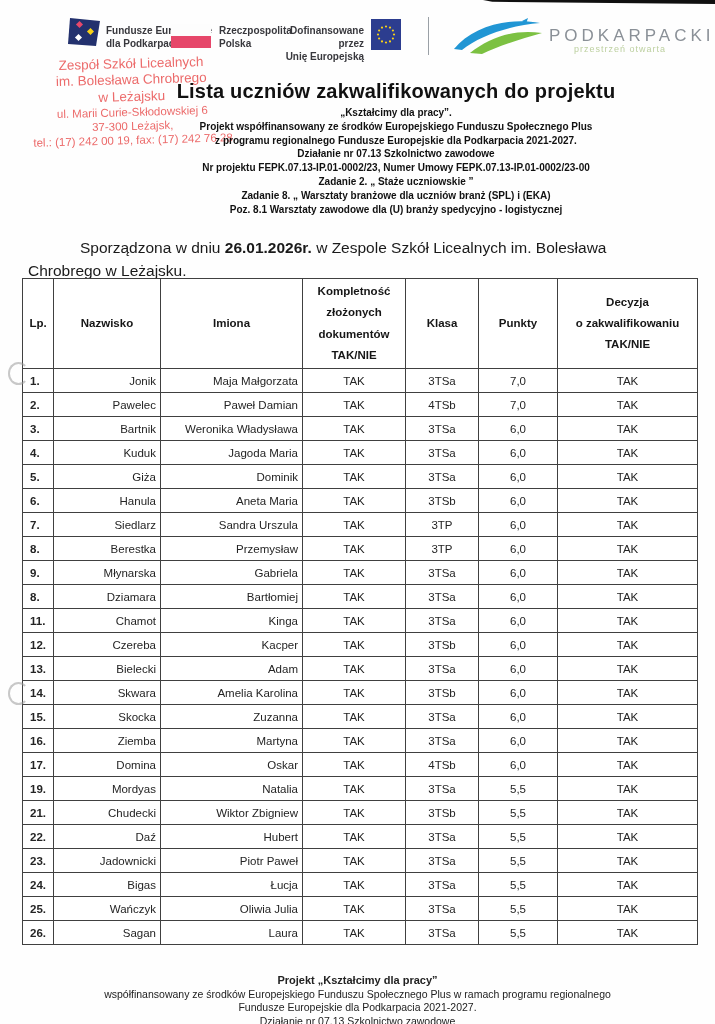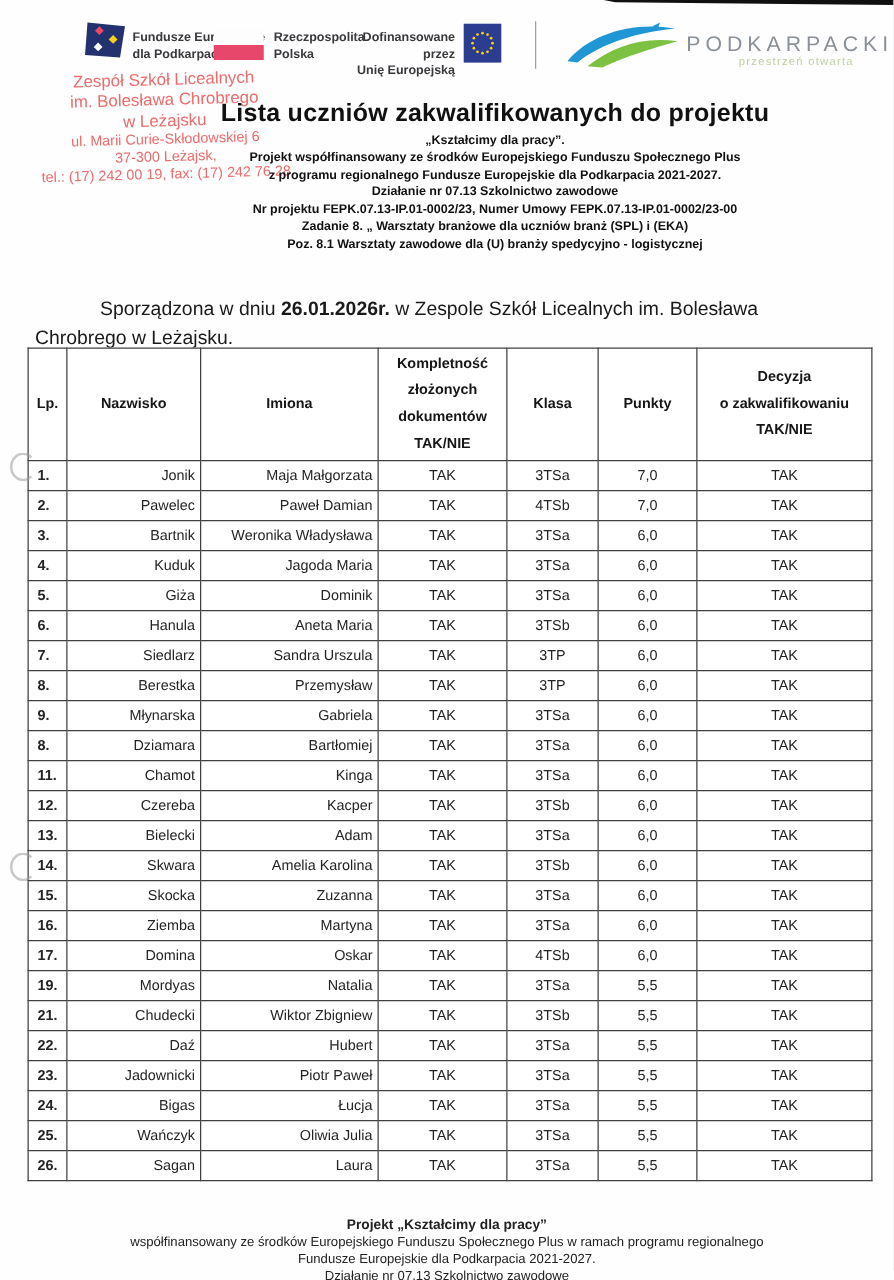--- a/index.html
+++ b/index.html
@@ -12,21 +12,21 @@
   .fe-text{position:absolute;left:106px;top:24px;font-size:10px;font-weight:700;color:#38383d;line-height:1.3;}
   .pl-flag{position:absolute;left:171px;top:24px;width:40px;height:24px;}
   .pl-flag .w{height:12px;background:#fdfdfd;}
   .pl-flag .r{height:12px;background:#e6476a;}
   .pl-text{position:absolute;left:219px;top:24px;font-size:10px;font-weight:700;color:#38383d;line-height:1.3;}
   .eu-text{position:absolute;left:272px;top:24px;width:92px;text-align:right;font-size:10px;font-weight:700;color:#38383d;line-height:1.3;}
   .eu-flag{position:absolute;left:371px;top:19px;width:30px;height:31px;background:#2c3d8f;}
   .hdr-sep{position:absolute;left:428px;top:17px;width:1px;height:38px;background:#9aa0a6;}
   .swoosh{position:absolute;left:452px;top:17px;width:92px;height:40px;}
   .pk-text{position:absolute;left:549px;top:26px;font-size:17px;letter-spacing:4px;color:#8a9097;}
-  .pk-sub{position:absolute;left:591px;top:44px;font-size:9px;letter-spacing:1px;color:#bdd0a0;}
+  .pk-sub{position:absolute;left:574px;top:44px;font-size:9px;letter-spacing:1px;color:#bdd0a0;}
 
   
   .scan-top{position:absolute;top:0;right:0;width:232px;height:4px;background:#101010;
             clip-path:polygon(0 0,100% 0,100% 100%,4% 45%);}
   .punch{position:absolute;left:8px;width:17px;height:19px;border:2px solid #9c9c9c;border-radius:50%;
          border-right-color:transparent;opacity:.55;z-index:5;}
   .punch1{top:362px;} .punch2{top:682px;}
 
   
   .stamp{position:absolute;left:4px;top:56px;width:256px;text-align:center;color:#ec6b6b;
@@ -132,20 +132,21 @@
     <div class="s2">tel.: (17) 242 00 19, fax: (17) 242 76 28</div>
   </div>
 
   <div class="titleblock">
     <h1>Lista uczniów zakwalifikowanych do projektu</h1>
     <div class="tl">„Kształcimy dla pracy”.</div>
     <div class="tl">Projekt współfinansowany ze środków Europejskiego Funduszu Społecznego Plus</div>
     <div class="tl">z programu regionalnego Fundusze Europejskie dla Podkarpacia 2021-2027.</div>
     <div class="tl">Działanie nr 07.13 Szkolnictwo zawodowe</div>
     <div class="tl">Nr projektu  FEPK.07.13-IP.01-0002/23, Numer Umowy FEPK.07.13-IP.01-0002/23-00</div>
+    <div class="tl">Zadanie 2. „ Staże uczniowskie ”</div>
     <div class="tl">Zadanie 8. „ Warsztaty branżowe dla uczniów branż (SPL) i (EKA)</div>
     <div class="tl">Poz. 8.1 Warsztaty zawodowe dla (U) branży spedycyjno - logistycznej</div>
   </div>
 
   <div class="prepared"><span>Sporządzona w dniu </span><b>26.01.2026r.</b><span> w Zespole Szkół Licealnych im. Bolesława Chrobrego w Leżajsku.</span></div>
 
   <div class="tblwrap">
     <table>
       <colgroup>
         <col style="width:31px">

